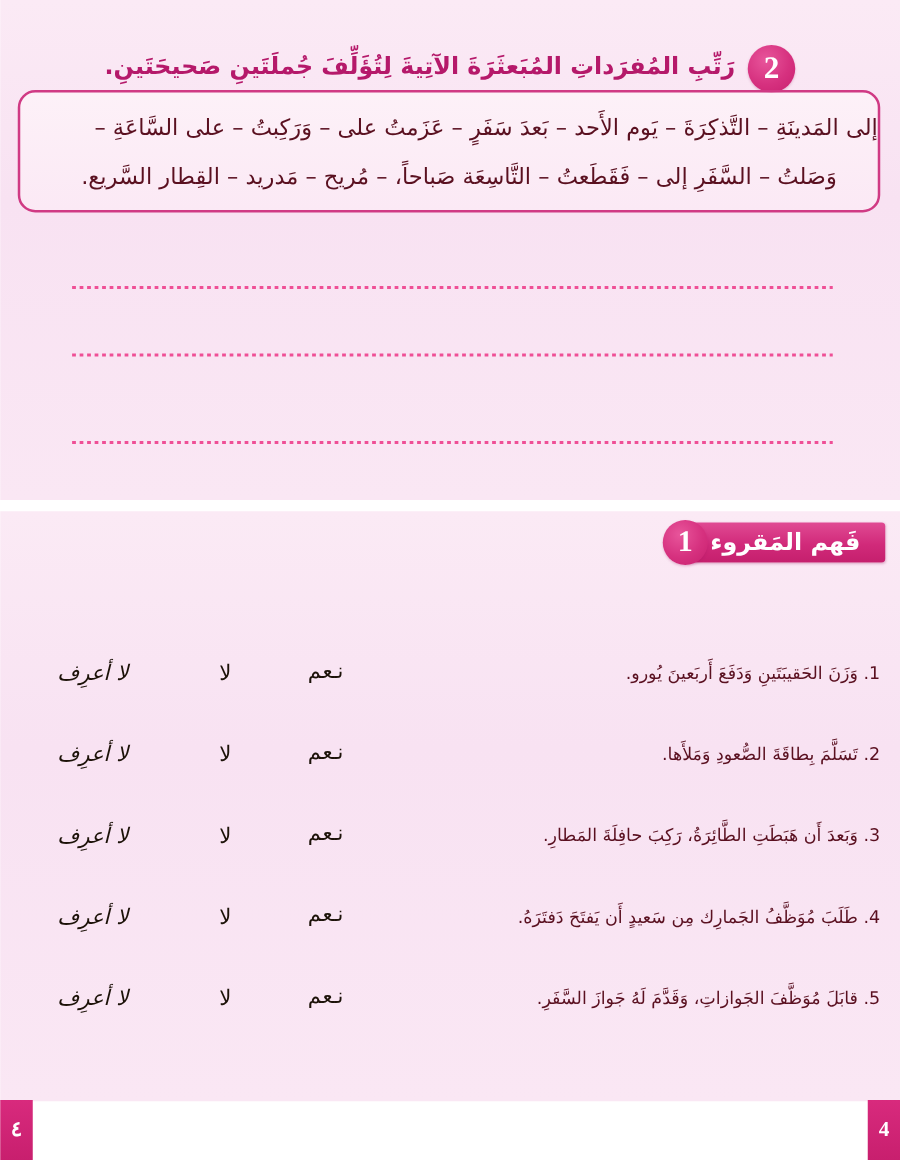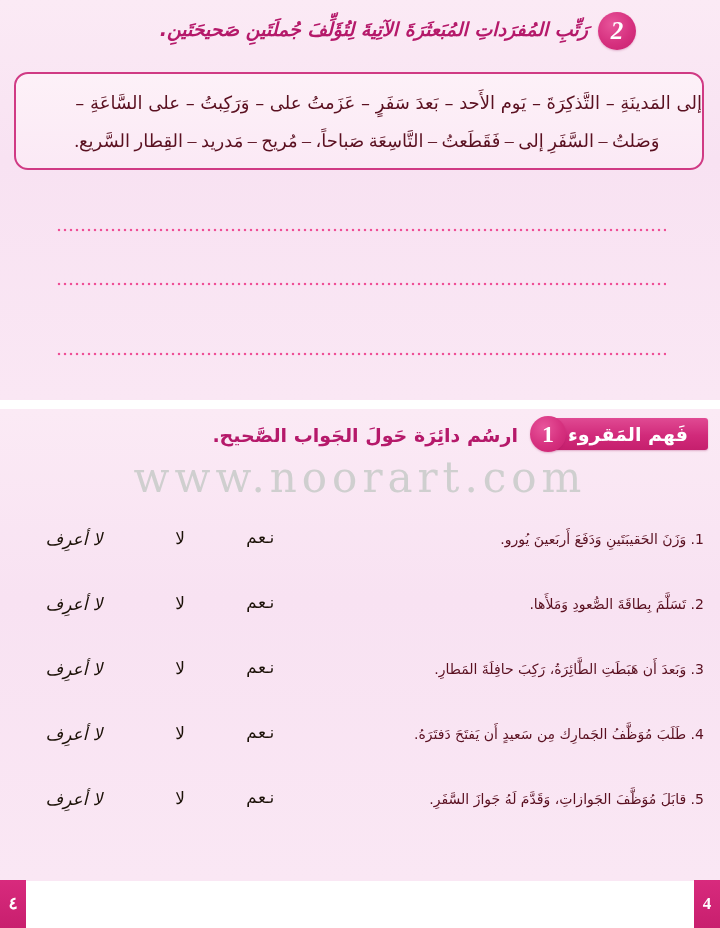--- a/index.html
+++ b/index.html
@@ -22,25 +22,24 @@
     left: 0;
     width: 720px;
     background: linear-gradient(180deg, #fbeaf5 0%, #f8e2f2 40%, #fae7f4 100%);
   }
   .panel-top   { top: 0;   height: 400px; }
   .panel-bottom{ top: 409px; height: 472px; }
 
   
   .ex2-header {
     position: absolute;
-    top: 0;
+    top: 24px;
     left: 0;
     width: 648px;
     height: 54px;
-    font-style: italic;
   }
   .badge-circle {
     position: absolute;
     top: 12px;
     right: 12px;
     width: 38px;
     height: 38px;
     border-radius: 50%;
     background: radial-gradient(circle at 38% 32%, #e8559b 0%, #d6317f 55%, #c81f6e 100%);
     color: #ffffff;
@@ -82,21 +81,21 @@
   }
   .word-line {
     color: #5a1020;
     font-size: 18px;
     line-height: 39px;
     text-align: right;
     white-space: nowrap;
     direction: rtl;
     font-family: "DejaVu Sans", sans-serif;
   }
-  .word-line.second { text-align: center; font-family: Liberation Serif, serif; }
+  .word-line.second { text-align: center; }
 
   
   .dot-rule {
     position: absolute;
     left: 56px;
     width: 610px;
     height: 4px;
     background-image: radial-gradient(circle, #ef4f96 0 1.4px, rgba(0,0,0,0) 1.6px);
     background-size: 6px 4px;
     background-repeat: repeat-x;
@@ -251,24 +250,22 @@
   <div class="dot-rule r1"></div>
   <div class="dot-rule r2"></div>
   <div class="dot-rule r3"></div>
   <div class="dot-rule r4"></div>
 
   <div class="panel panel-bottom"></div>
 
   <div class="sec1-header">
     <div class="sec-tab">فَهم المَقروء</div>
     <div class="sec-num-circle">1</div>
-    <div class="sec1-instruction">ارسُم دائِرَة حَولَ الجَواب الصَّحيح.</div>
-  </div>
-
-  <div class="watermark">www.noorart.com</div>
+  </div>
+
 
   <div class="q-row" style="top:517px;">
     <div class="q-text">1. وَزَنَ الحَقيبَتَينِ وَدَفَعَ أَربَعينَ يُورو.</div>
     <div class="opt opt-yes">نعم</div>
     <div class="opt opt-no">لا</div>
     <div class="opt opt-dunno">لا أعرِف</div>
   </div>
 
   <div class="q-row" style="top:582px;">
     <div class="q-text">2. تَسَلَّمَ بِطاقَةَ الصُّعودِ وَمَلأَها.</div>

